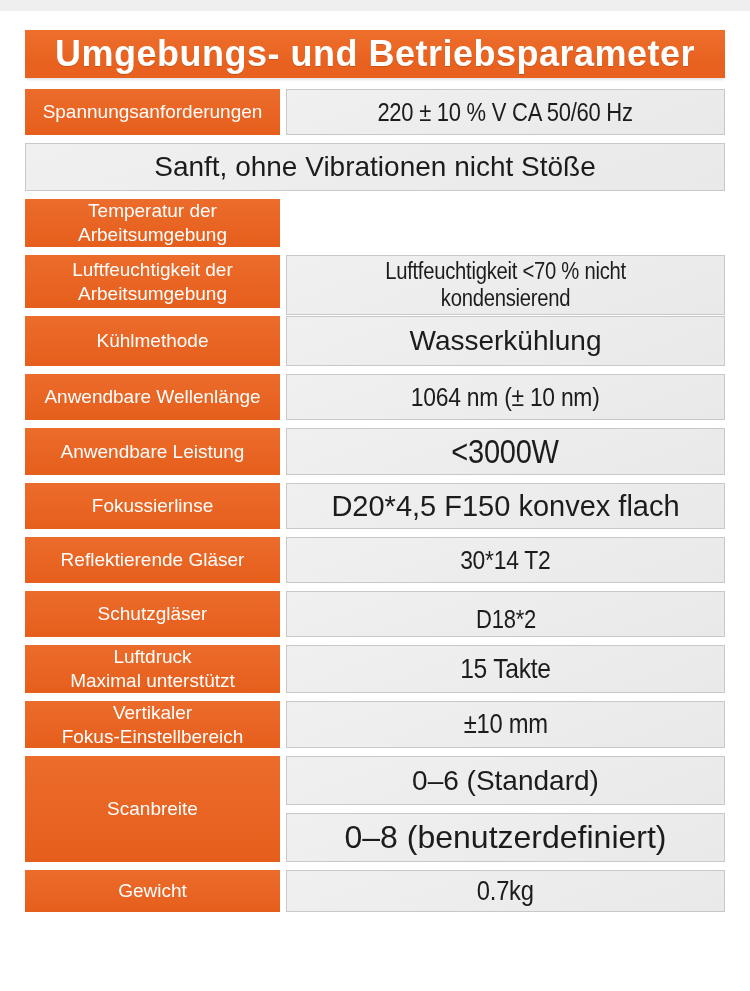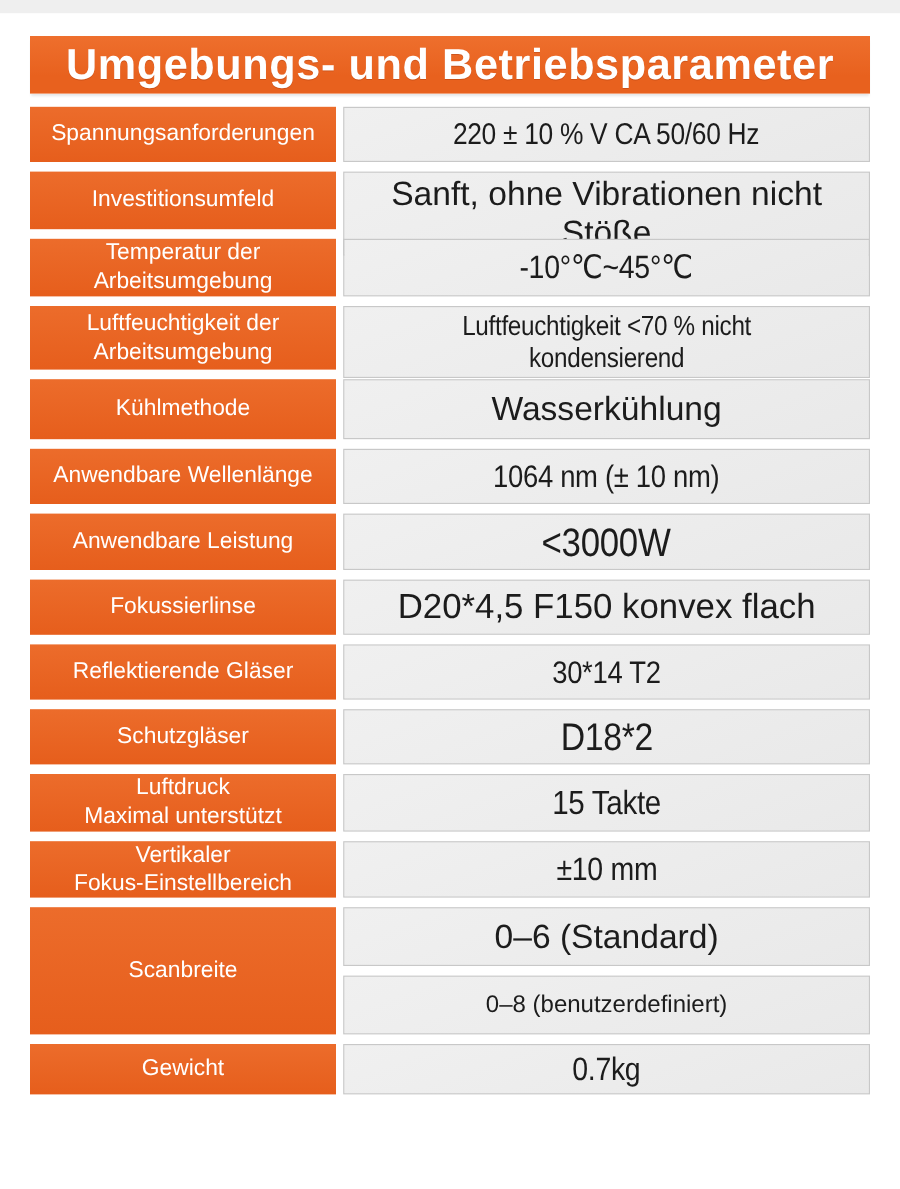--- a/index.html
+++ b/index.html
@@ -101,35 +101,29 @@
     <div class="param-table" id="param-table">
         <div class="row" style="height: 46px;">
           <div class="label-cell">Spannungsanforderungen</div>
           <div class="value-col">
             <div class="value-cell" style="font-size: 25px;">
               <span class="val cond">220 ± 10 % V CA 50/60 Hz</span>
             </div>
           </div>
         </div>
         <div class="row" style="height: 48px;">
-          <div class="label-cell">Investitionsumfeld</div>
           <div class="value-col">
             <div class="value-cell" style="font-size: 28px;">
               <span class="val">Sanft, ohne Vibrationen nicht Stöße</span>
             </div>
           </div>
         </div>
         <div class="row" style="height: 48px;">
           <div class="label-cell">Temperatur der
 Arbeitsumgebung</div>
-          <div class="value-col">
-            <div class="value-cell" style="font-size: 27px;">
-              <span class="val cond">-10°℃~45°℃</span>
-            </div>
-          </div>
         </div>
         <div class="row" style="height: 53px;">
           <div class="label-cell">Luftfeuchtigkeit der
 Arbeitsumgebung</div>
           <div class="value-col">
             <div class="value-cell" style="font-size: 23px;">
               <span class="val cond">Luftfeuchtigkeit &lt;70 % nicht kondensierend</span>
             </div>
           </div>
         </div>
@@ -169,21 +163,21 @@
           <div class="label-cell">Reflektierende Gläser</div>
           <div class="value-col">
             <div class="value-cell" style="font-size: 26px;">
               <span class="val cond">30*14 T2</span>
             </div>
           </div>
         </div>
         <div class="row" style="height: 46px;">
           <div class="label-cell">Schutzgläser</div>
           <div class="value-col">
-            <div class="value-cell" style="font-size: 32px;">
+            <div class="value-cell" style="font-size: 25px; align-items: flex-end;">
               <span class="val cond">D18*2</span>
             </div>
           </div>
         </div>
         <div class="row" style="height: 48px;">
           <div class="label-cell">Luftdruck
 Maximal unterstützt</div>
           <div class="value-col">
             <div class="value-cell" style="font-size: 28px;">
               <span class="val cond">15 Takte</span>
@@ -198,21 +192,21 @@
               <span class="val cond">±10 mm</span>
             </div>
           </div>
         </div>
         <div class="row" style="height: 106px;">
           <div class="label-cell">Scanbreite</div>
           <div class="value-col">
             <div class="value-cell" style="font-size: 28px;">
               <span class="val">0–6 (Standard)</span>
             </div>
-            <div class="value-cell" style="font-size: 20px;">
+            <div class="value-cell" style="font-size: 32px;">
               <span class="val">0–8 (benutzerdefiniert)</span>
             </div>
           </div>
         </div>
         <div class="row" style="height: 42px;">
           <div class="label-cell">Gewicht</div>
           <div class="value-col">
             <div class="value-cell" style="font-size: 27px;">
               <span class="val cond">0.7kg</span>
             </div>

